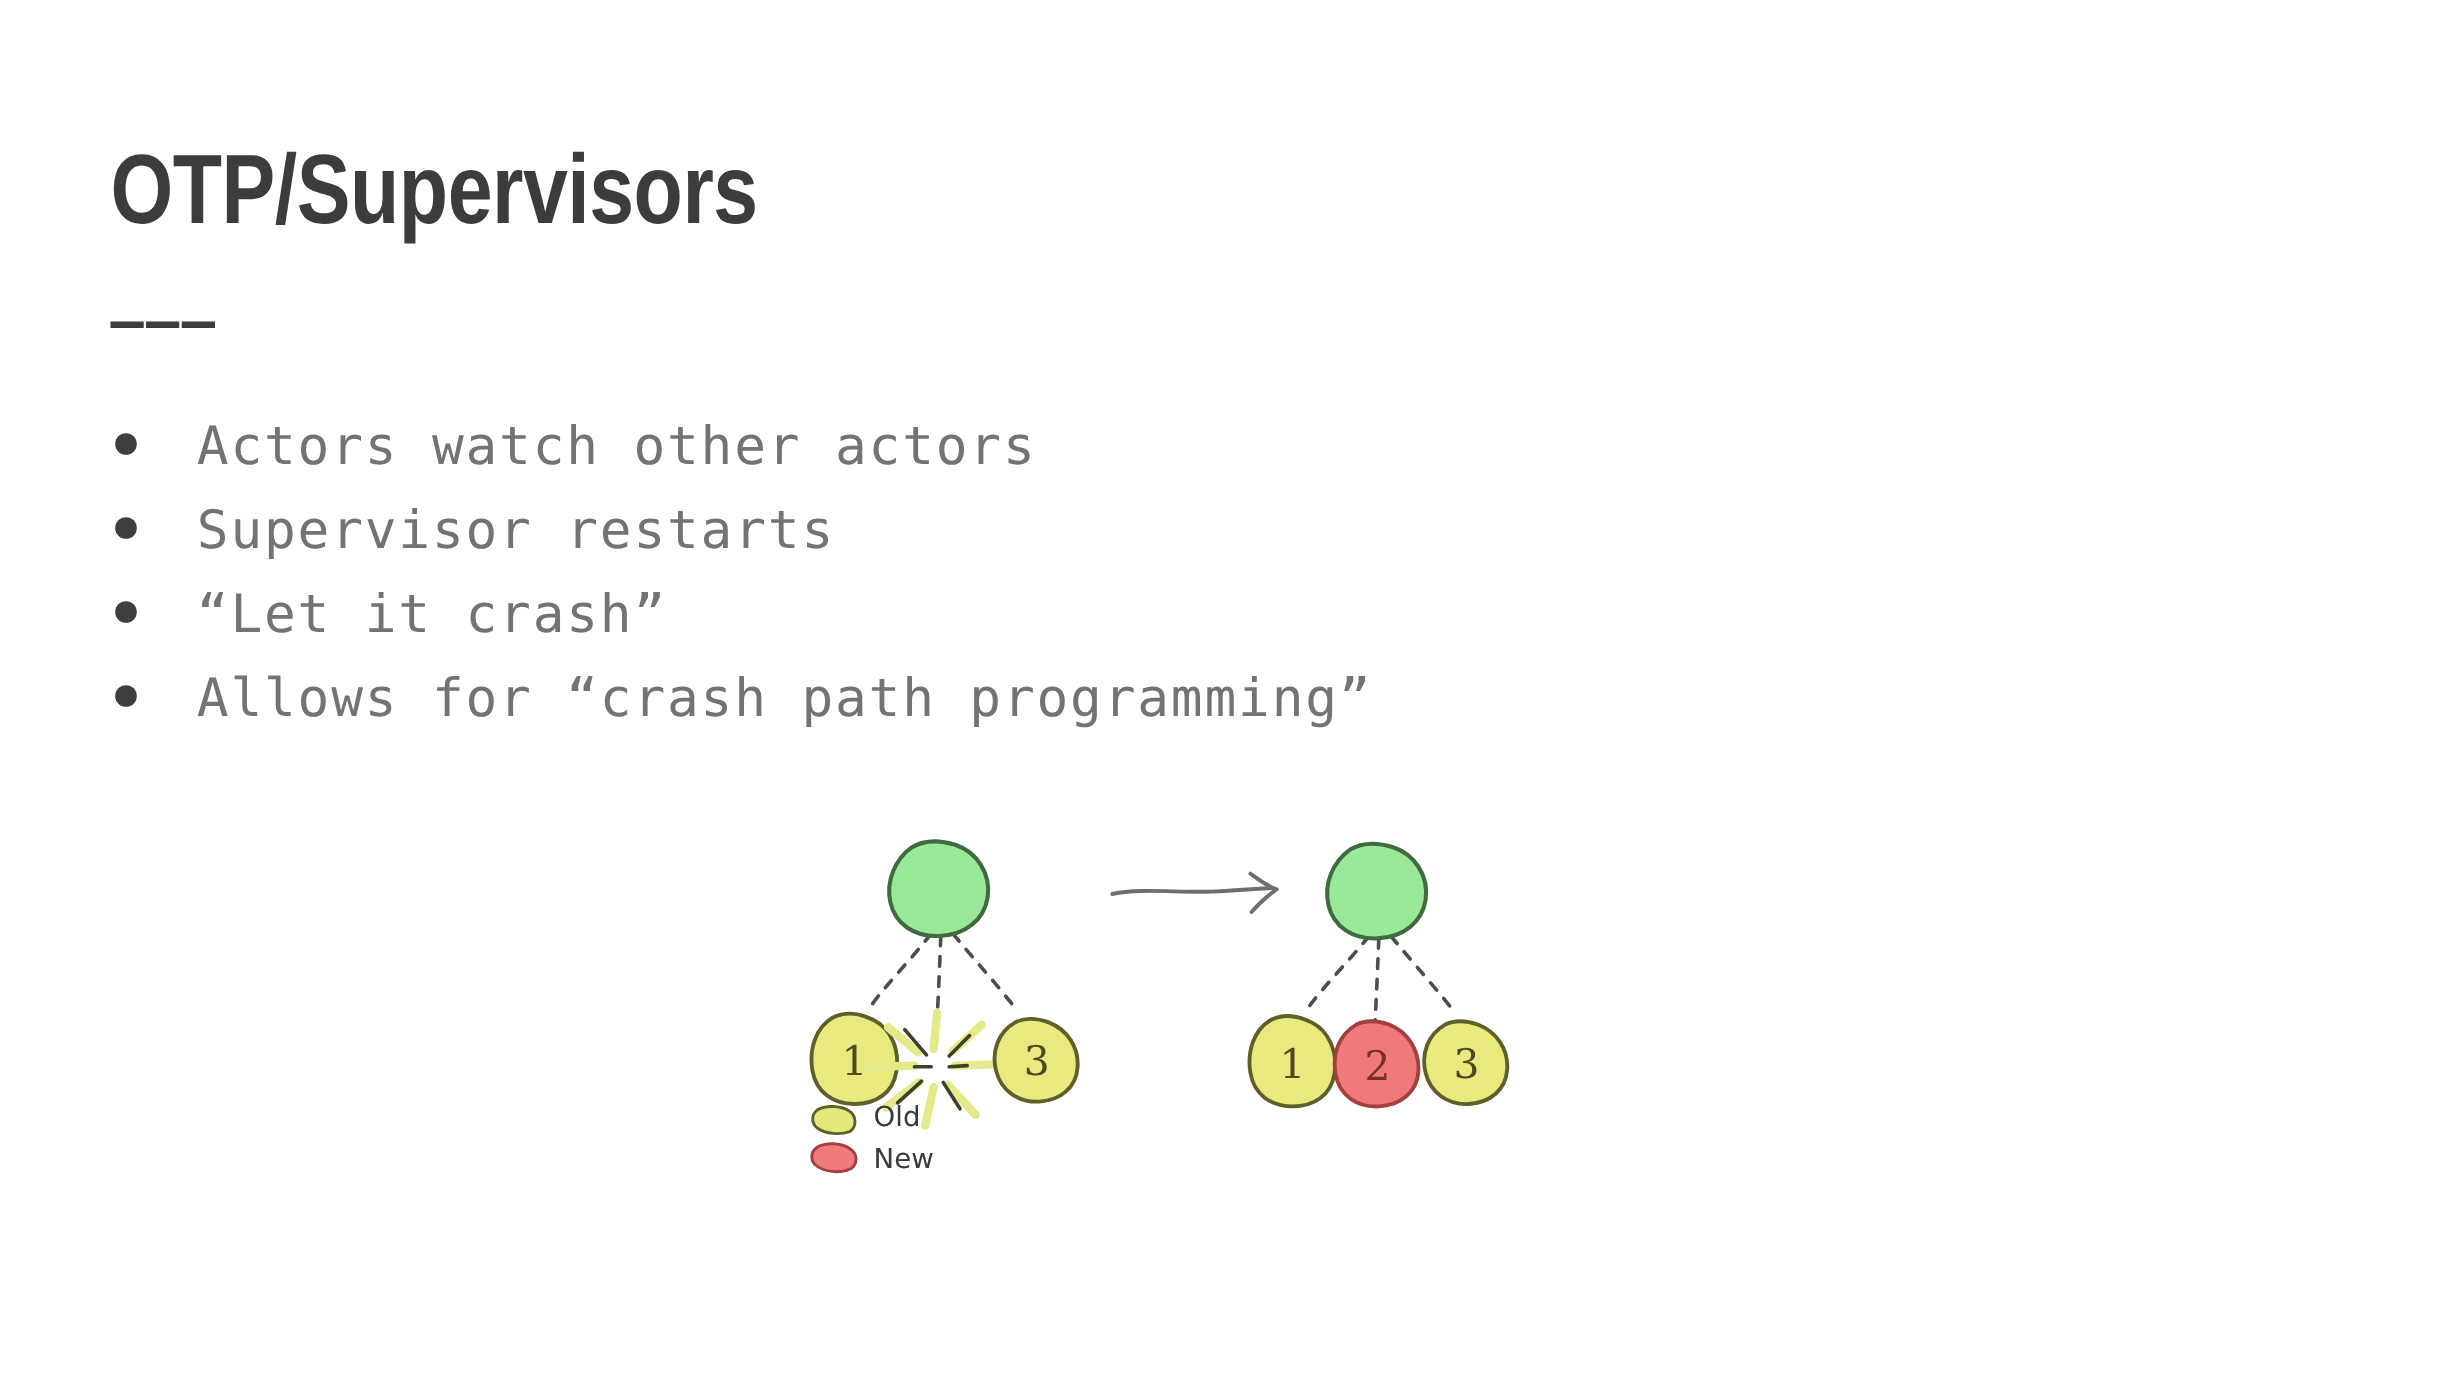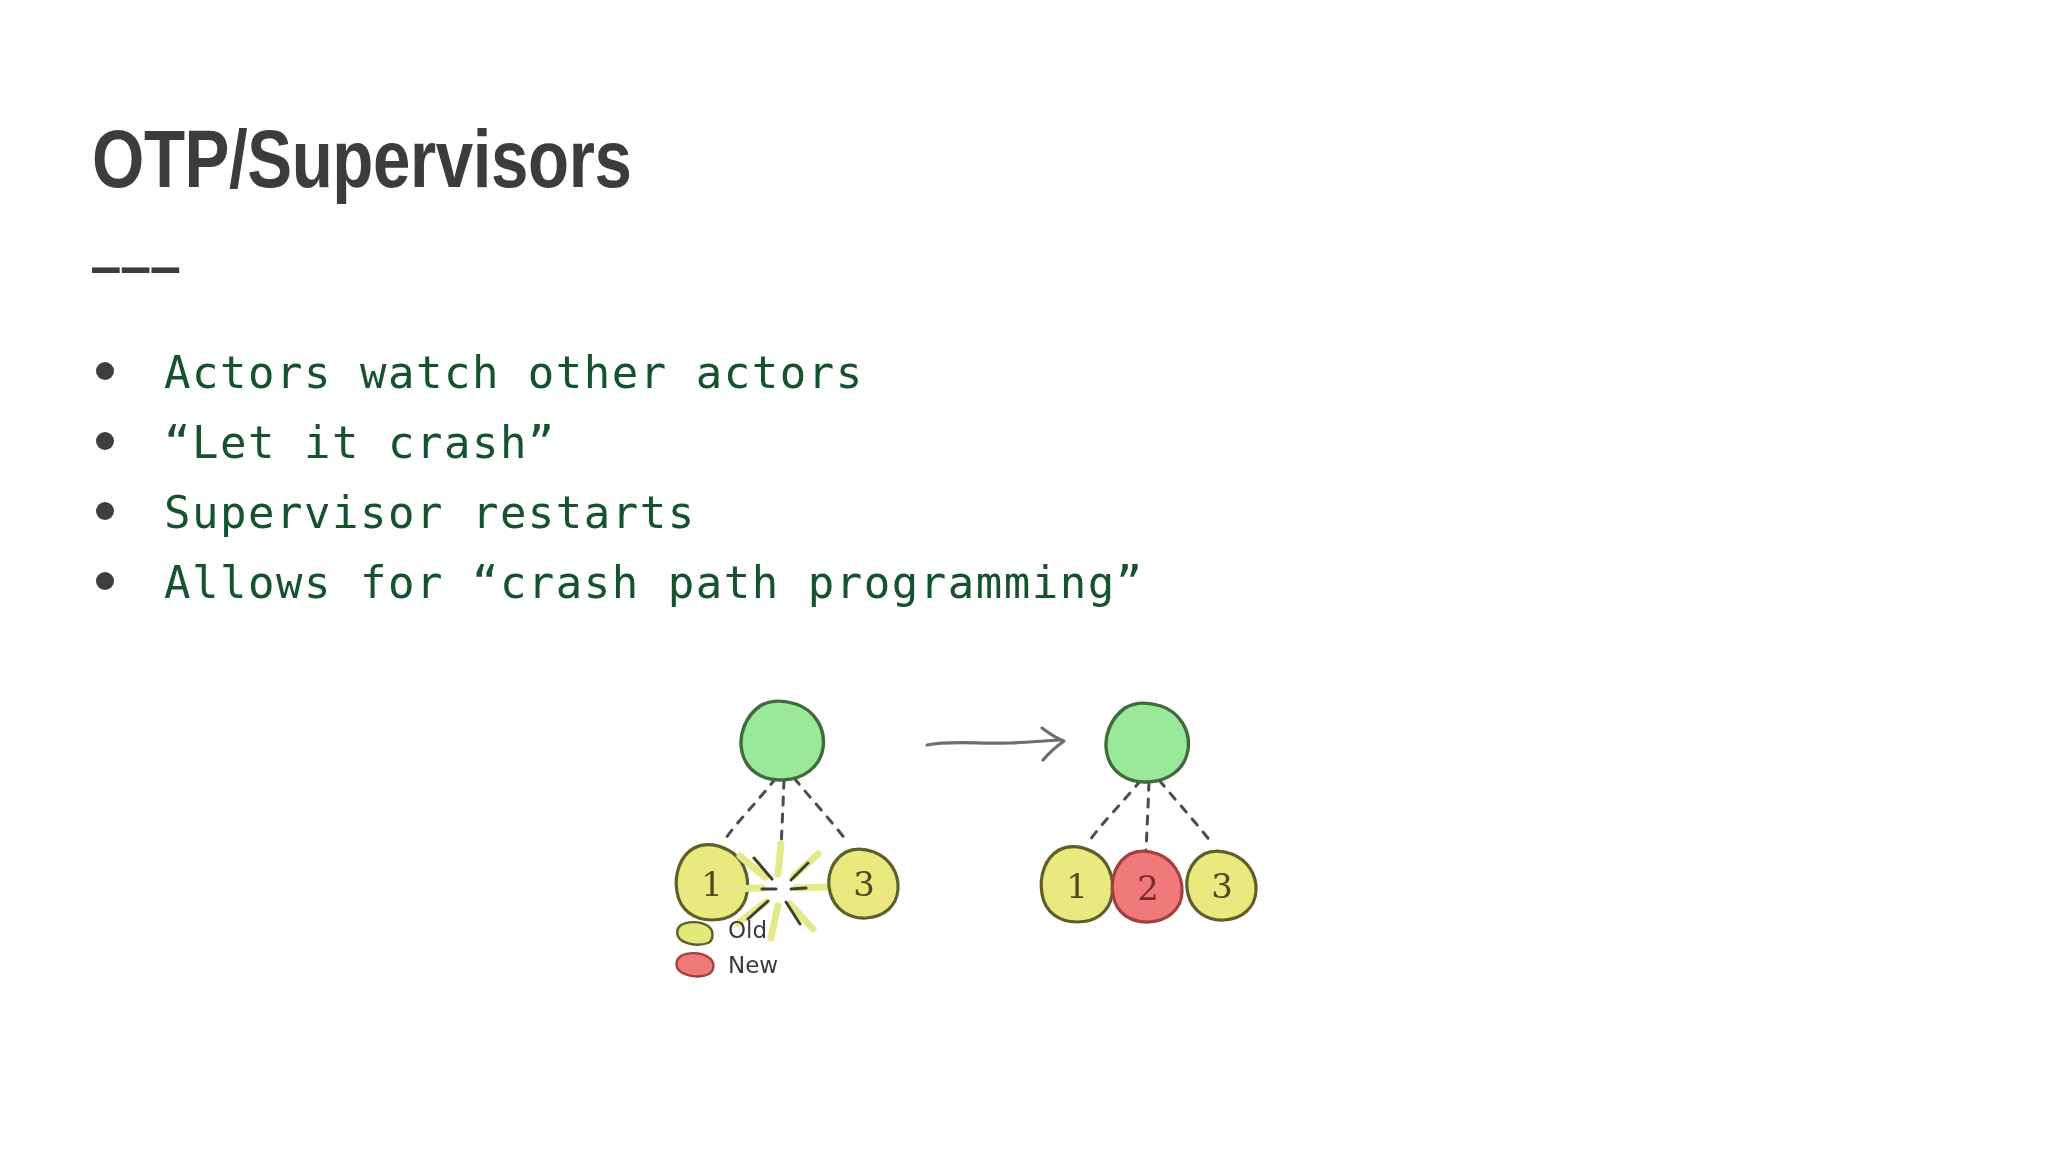--- a/index.html
+++ b/index.html
@@ -70,21 +70,21 @@
     background: #3e3e3e;
     flex: 0 0 auto;
     position: relative;
     top: -8px;
     margin-right: 50px;
   }
   .bullet-text {
     font-family: "DejaVu Sans Mono", monospace;
     font-size: 44px;
     line-height: 70px;
-    color: #14532d;
+    color: #737373;
     letter-spacing: 1.5px;
   }
 
   
   .diagram {
     position: absolute;
     left: 650px;
     top: 676px;
     width: 720px;
     height: 340px;
@@ -116,25 +116,25 @@
 
   <div class="divider">———</div>
 
   <div class="bullets">
     <div class="bullet-row">
       <span class="bullet-dot"></span>
       <span class="bullet-text">Actors watch other actors</span>
     </div>
     <div class="bullet-row">
       <span class="bullet-dot"></span>
+      <span class="bullet-text">Supervisor restarts</span>
+    </div>
+    <div class="bullet-row">
+      <span class="bullet-dot"></span>
       <span class="bullet-text">“Let it crash”</span>
-    </div>
-    <div class="bullet-row">
-      <span class="bullet-dot"></span>
-      <span class="bullet-text">Supervisor restarts</span>
     </div>
     <div class="bullet-row">
       <span class="bullet-dot"></span>
       <span class="bullet-text">Allows for “crash path programming”</span>
     </div>
   </div>
 
   <div class="diagram">
     <svg width="720" height="340" viewBox="0 0 720 340" xmlns="http://www.w3.org/2000/svg">
 

